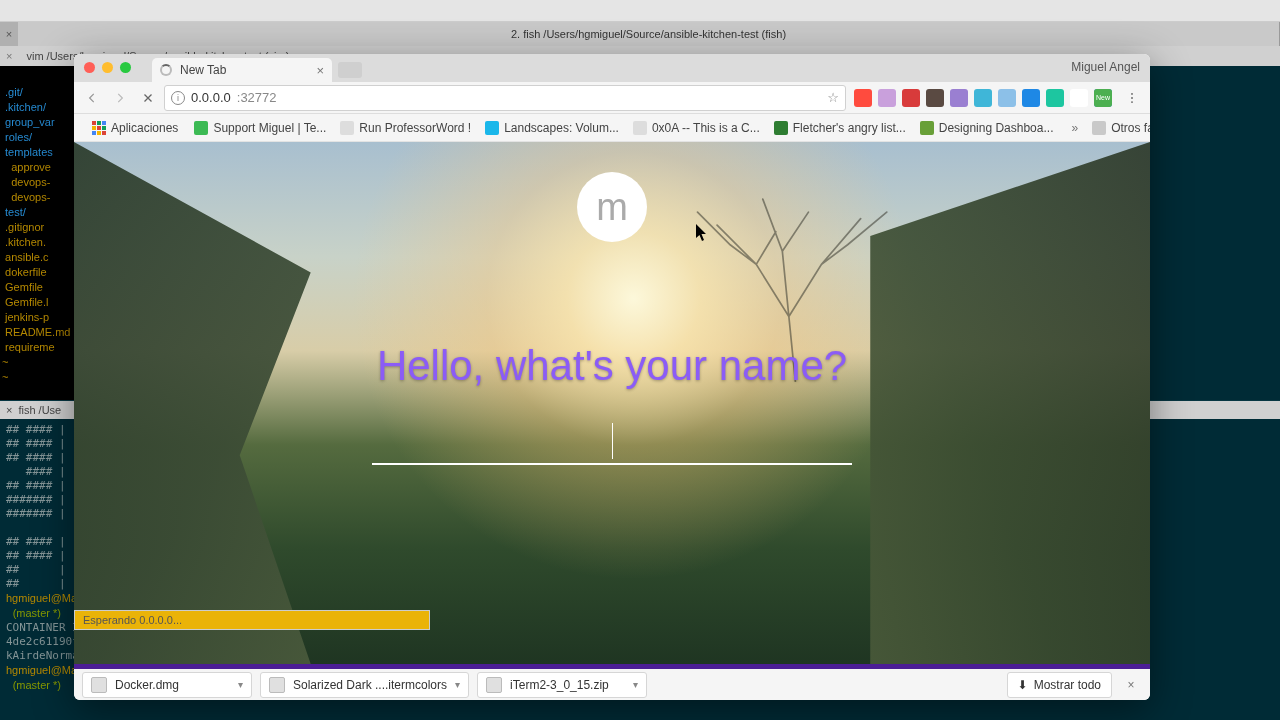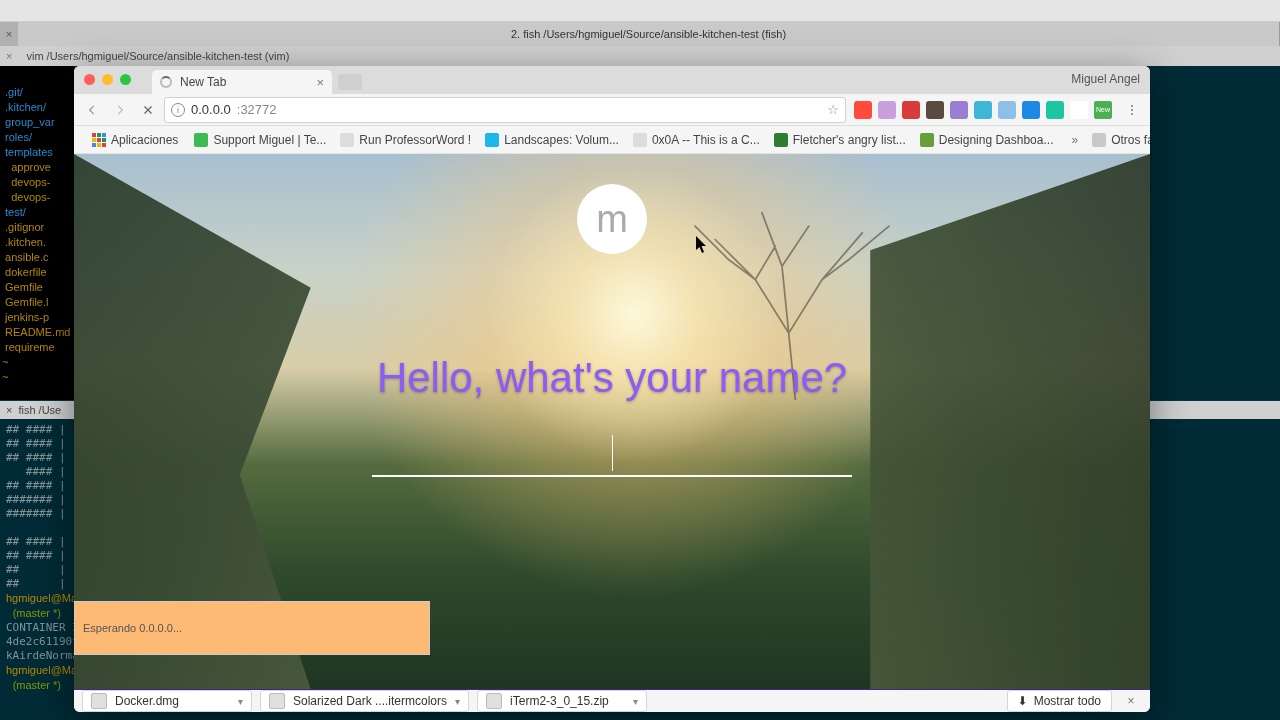--- a/index.html
+++ b/index.html
@@ -23,21 +23,21 @@
 .nerdtree .dir { color: #268bd2; }
 .nerdtree .sel { color: #b58900; }
 .code-right { flex: 1; background: #002b36; color: #93a1a1; font: 11px/14px Menlo, monospace; padding: 4px; }
 .term-split { height: 320px; background: #002b36; border-top: 1px solid #073642; }
 .term-split .fish-bar { height: 18px; background: #d0d0d0; font-size: 11px; color: #444; display: flex; align-items: center; }
 .term-split pre { color: #839496; font: 11px/14px Menlo, monospace; padding: 4px 6px; white-space: pre; }
 .term-split .prompt { color: #b58900; }
 .term-split .branch { color: #859900; }
 
 
-.chrome { position: absolute; top: 54px; left: 74px; width: 1076px; height: 646px; background: #fff; border-radius: 6px; box-shadow: 0 10px 40px rgba(0,0,0,.45); overflow: hidden; display: flex; flex-direction: column; margin-top: 12px; }
+.chrome { position: absolute; top: 54px; left: 74px; width: 1076px; height: 646px; background: #fff; border-radius: 6px; box-shadow: 0 10px 40px rgba(0,0,0,.45); overflow: hidden; display: flex; flex-direction: column; }
 .chrome-tabs { height: 28px; background: #dcdcdc; display: flex; align-items: flex-end; padding-left: 8px; position: relative; }
 .traffic { position: absolute; left: 10px; top: 8px; display: flex; gap: 7px; }
 .traffic span { width: 11px; height: 11px; border-radius: 50%; display: block; }
 .t-red { background: #ff5f57; } .t-yel { background: #ffbd2e; } .t-grn { background: #28c940; }
 .tab { margin-left: 70px; height: 24px; background: #f5f5f5; border-radius: 5px 5px 0 0; display: flex; align-items: center; padding: 0 8px; min-width: 180px; font-size: 12px; color: #444; gap: 8px; }
 .tab .spinner { width: 12px; height: 12px; border: 2px solid #bbb; border-top-color: #666; border-radius: 50%; }
 .tab .tab-x { margin-left: auto; color: #777; font-size: 13px; }
 .newtab-stub { width: 24px; height: 16px; background: #cfcfcf; border-radius: 3px; margin-left: 6px; margin-bottom: 4px; }
 .chrome-user { position: absolute; right: 10px; top: 6px; font-size: 12px; color: #555; }
 
@@ -69,24 +69,24 @@
 .mtn-right { position: absolute; right:0; top:0; bottom:0; width:26%; background: linear-gradient(250deg,#2a3626 0%,#394a30 60%,#4a5a3a 100%); clip-path: polygon(0 18%, 100% 0, 100% 100%, 0 100%); opacity:.9;}
 .branches { position:absolute; right:18%; top:6%; width:30%; height:40%; opacity:.55; }
 .branches svg { width:100%; height:100%; }
 
 .m-badge { position:absolute; top:30px; left:50%; transform:translateX(-50%); width:70px; height:70px; background:#fff; border-radius:50%; display:flex; align-items:center; justify-content:center; font: 300 38px/1 Georgia, serif; color:#aaa; }
 .greet { position:absolute; top:200px; left:0; right:0; text-align:center; color:#8b5cf6; font-weight:300; font-size:42px; text-shadow:0 1px 3px rgba(0,0,0,.3); }
 .name-wrap { position:absolute; top:275px; left:50%; transform:translateX(-50%); width:480px; }
 .name-input { width:100%; background:transparent; border:none; border-bottom:2px solid #fff; height:48px; text-align:center; font-size:28px; color:#fff; outline:none; }
 .name-caret { position:absolute; left:50%; top:6px; width:1px; height:36px; background:#fff; }
 
-.status-tip { position:absolute; left:0; bottom:34px; background:#fdba74; border:1px solid #ccc; font-size:11px; color:#555; padding:20px 8px; width:356px; }
-
-
-.dlbar { height: 23px; background:#f5f5f5; border-top:1px solid #4c1d95; display:flex; padding:0 8px; gap:8px; font-size:12px; color:#333; }
+.status-tip { position:absolute; left:0; bottom:34px; background:#eab308; border:1px solid #ccc; font-size:11px; color:#555; padding:3px 8px; width:356px; }
+
+
+.dlbar { height: 36px; background:#f5f5f5; border-top:5px solid #4c1d95; display:flex; align-items:center; padding:0 8px; gap:8px; font-size:12px; color:#333; }
 .dl { display:flex; align-items:center; gap:8px; background:#fff; border:1px solid #d6d6d6; border-radius:3px; padding:4px 8px; min-width:170px; }
 .dl .fi { width:16px; height:16px; background:#e0e0e0; border:1px solid #bbb; border-radius:2px; flex-shrink:0; }
 .dl .dd { margin-left:auto; color:#888; font-size:10px; }
 .dl-spacer { flex:1; }
 .dl-all { display:flex; align-items:center; gap:6px; background:#fff; border:1px solid #d6d6d6; border-radius:3px; padding:5px 10px; }
 .dl-x { width:22px; height:22px; display:flex; align-items:center; justify-content:center; color:#777; }
 
 .cursor { position:absolute; width:12px; height:18px; pointer-events:none; }
 </style>
 </head>

